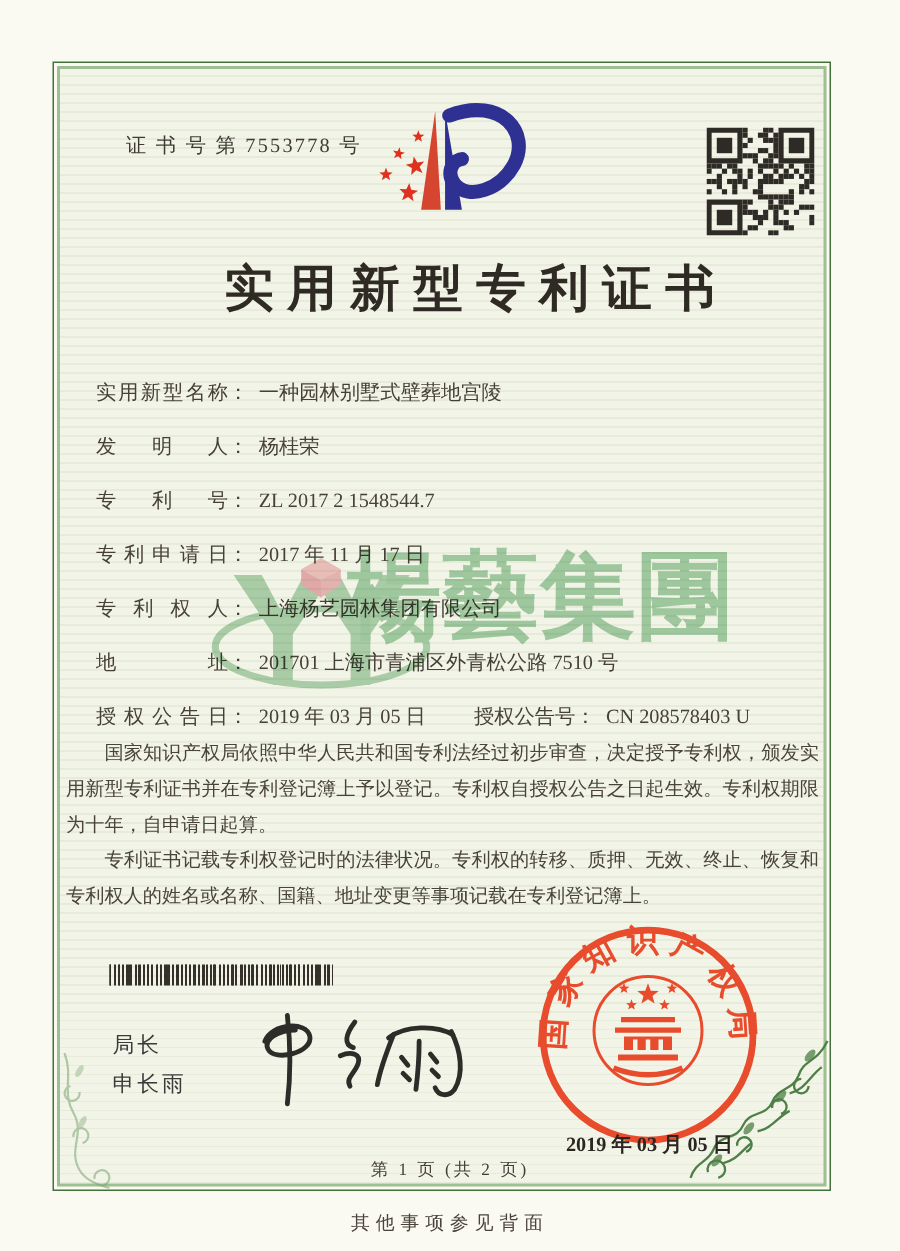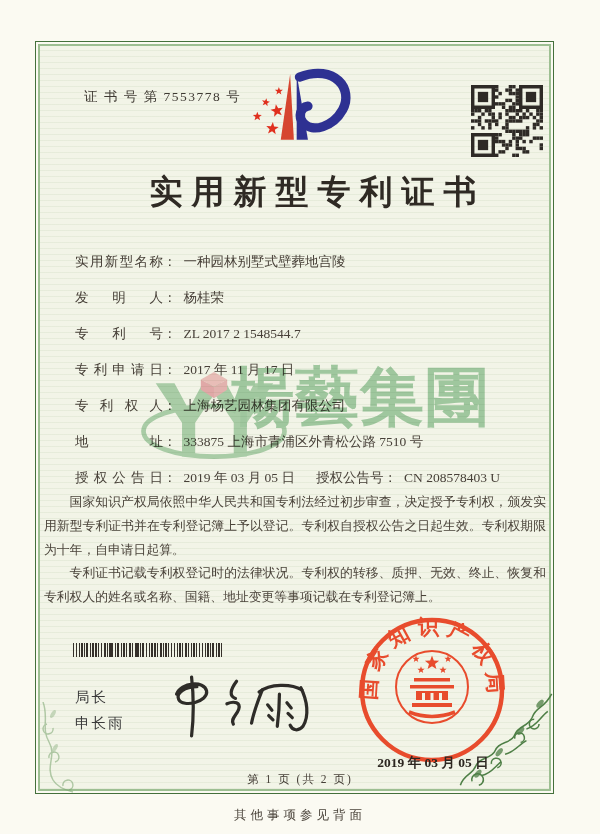--- a/index.html
+++ b/index.html
@@ -9,21 +9,21 @@
   .frame{position:absolute;left:38px;top:44px;width:513px;height:747px;box-sizing:border-box;
          border:2px solid #9dbf92;outline:1px solid #44703c;outline-offset:2px;
          background:repeating-linear-gradient(0deg,rgba(125,160,105,0.10) 0 1px,transparent 1px 6px),#f2f4e7;}
   .cert-no{position:absolute;left:84px;top:88px;font-size:13.5px;letter-spacing:1.5px;color:#3f3a33;}
   .logo{position:absolute;left:232px;top:58px;width:150px;height:114px;}
   .qr{position:absolute;left:471px;top:85px;width:72px;height:72px;fill:#2e2a26;}
   .title{position:absolute;left:0;right:0;top:170px;text-align:center;font-size:33px;font-weight:bold;
          letter-spacing:9px;text-indent:9px;color:#2f2a24;padding-left:26px;}
   .fields{position:absolute;left:64px;right:50px;top:251px;font-size:13.5px;color:#474038;}
   .frow{margin-bottom:15px;line-height:21px;white-space:nowrap;}
-  .flabel{display:inline-block;width:88px;text-align:justify;text-align-last:justify;vertical-align:top;margin-left:11px;}
+  .flabel{display:inline-block;width:88px;text-align:justify;text-align-last:justify;vertical-align:top;}
   .fvalue{margin-left:7px;}
   .grant-row{display:flex;margin-top:5px;}
   .grant-left{width:252px;}
   .paras{position:absolute;left:44px;right:54px;top:491px;font-size:12.8px;line-height:1.86;
          text-align:justify;color:#4a433a;}
   .paras p{margin:0;text-indent:2em;}
   .barcode{position:absolute;left:73px;top:643px;width:149px;height:14px;
          background:repeating-linear-gradient(90deg,#35302a 0 1.3px,transparent 1.3px 2.8px),
                     repeating-linear-gradient(90deg,#35302a 0 1px,transparent 1px 6.3px);}
   .signer{position:absolute;left:75px;top:684px;font-size:14.5px;letter-spacing:2px;color:#3b3b3b;
@@ -217,21 +217,21 @@
     <div class="frow">
       <span class="flabel">专利号</span><span>：</span><span class="fvalue">ZL 2017 2 1548544.7</span>
     </div>
     <div class="frow">
       <span class="flabel">专利申请日</span><span>：</span><span class="fvalue">2017 年 11 月 17 日</span>
     </div>
     <div class="frow">
       <span class="flabel">专利权人</span><span>：</span><span class="fvalue">上海杨艺园林集团有限公司</span>
     </div>
     <div class="frow">
-      <span class="flabel">地址</span><span>：</span><span class="fvalue">333875 上海市青浦区外青松公路 7510 号</span>
+      <span class="flabel">地址</span><span>：</span><span class="fvalue">201701 上海市青浦区外青松公路 7510 号</span>
     </div>
     <div class="frow grant-row">
       <div class="grant-left">
         <span class="flabel">授权公告日</span><span>：</span><span class="fvalue">2019 年 03 月 05 日</span>
       </div>
       <div>
         <span>授权公告号</span><span>：</span><span class="fvalue">CN 208578403 U</span>
       </div>
     </div>
   </div>

